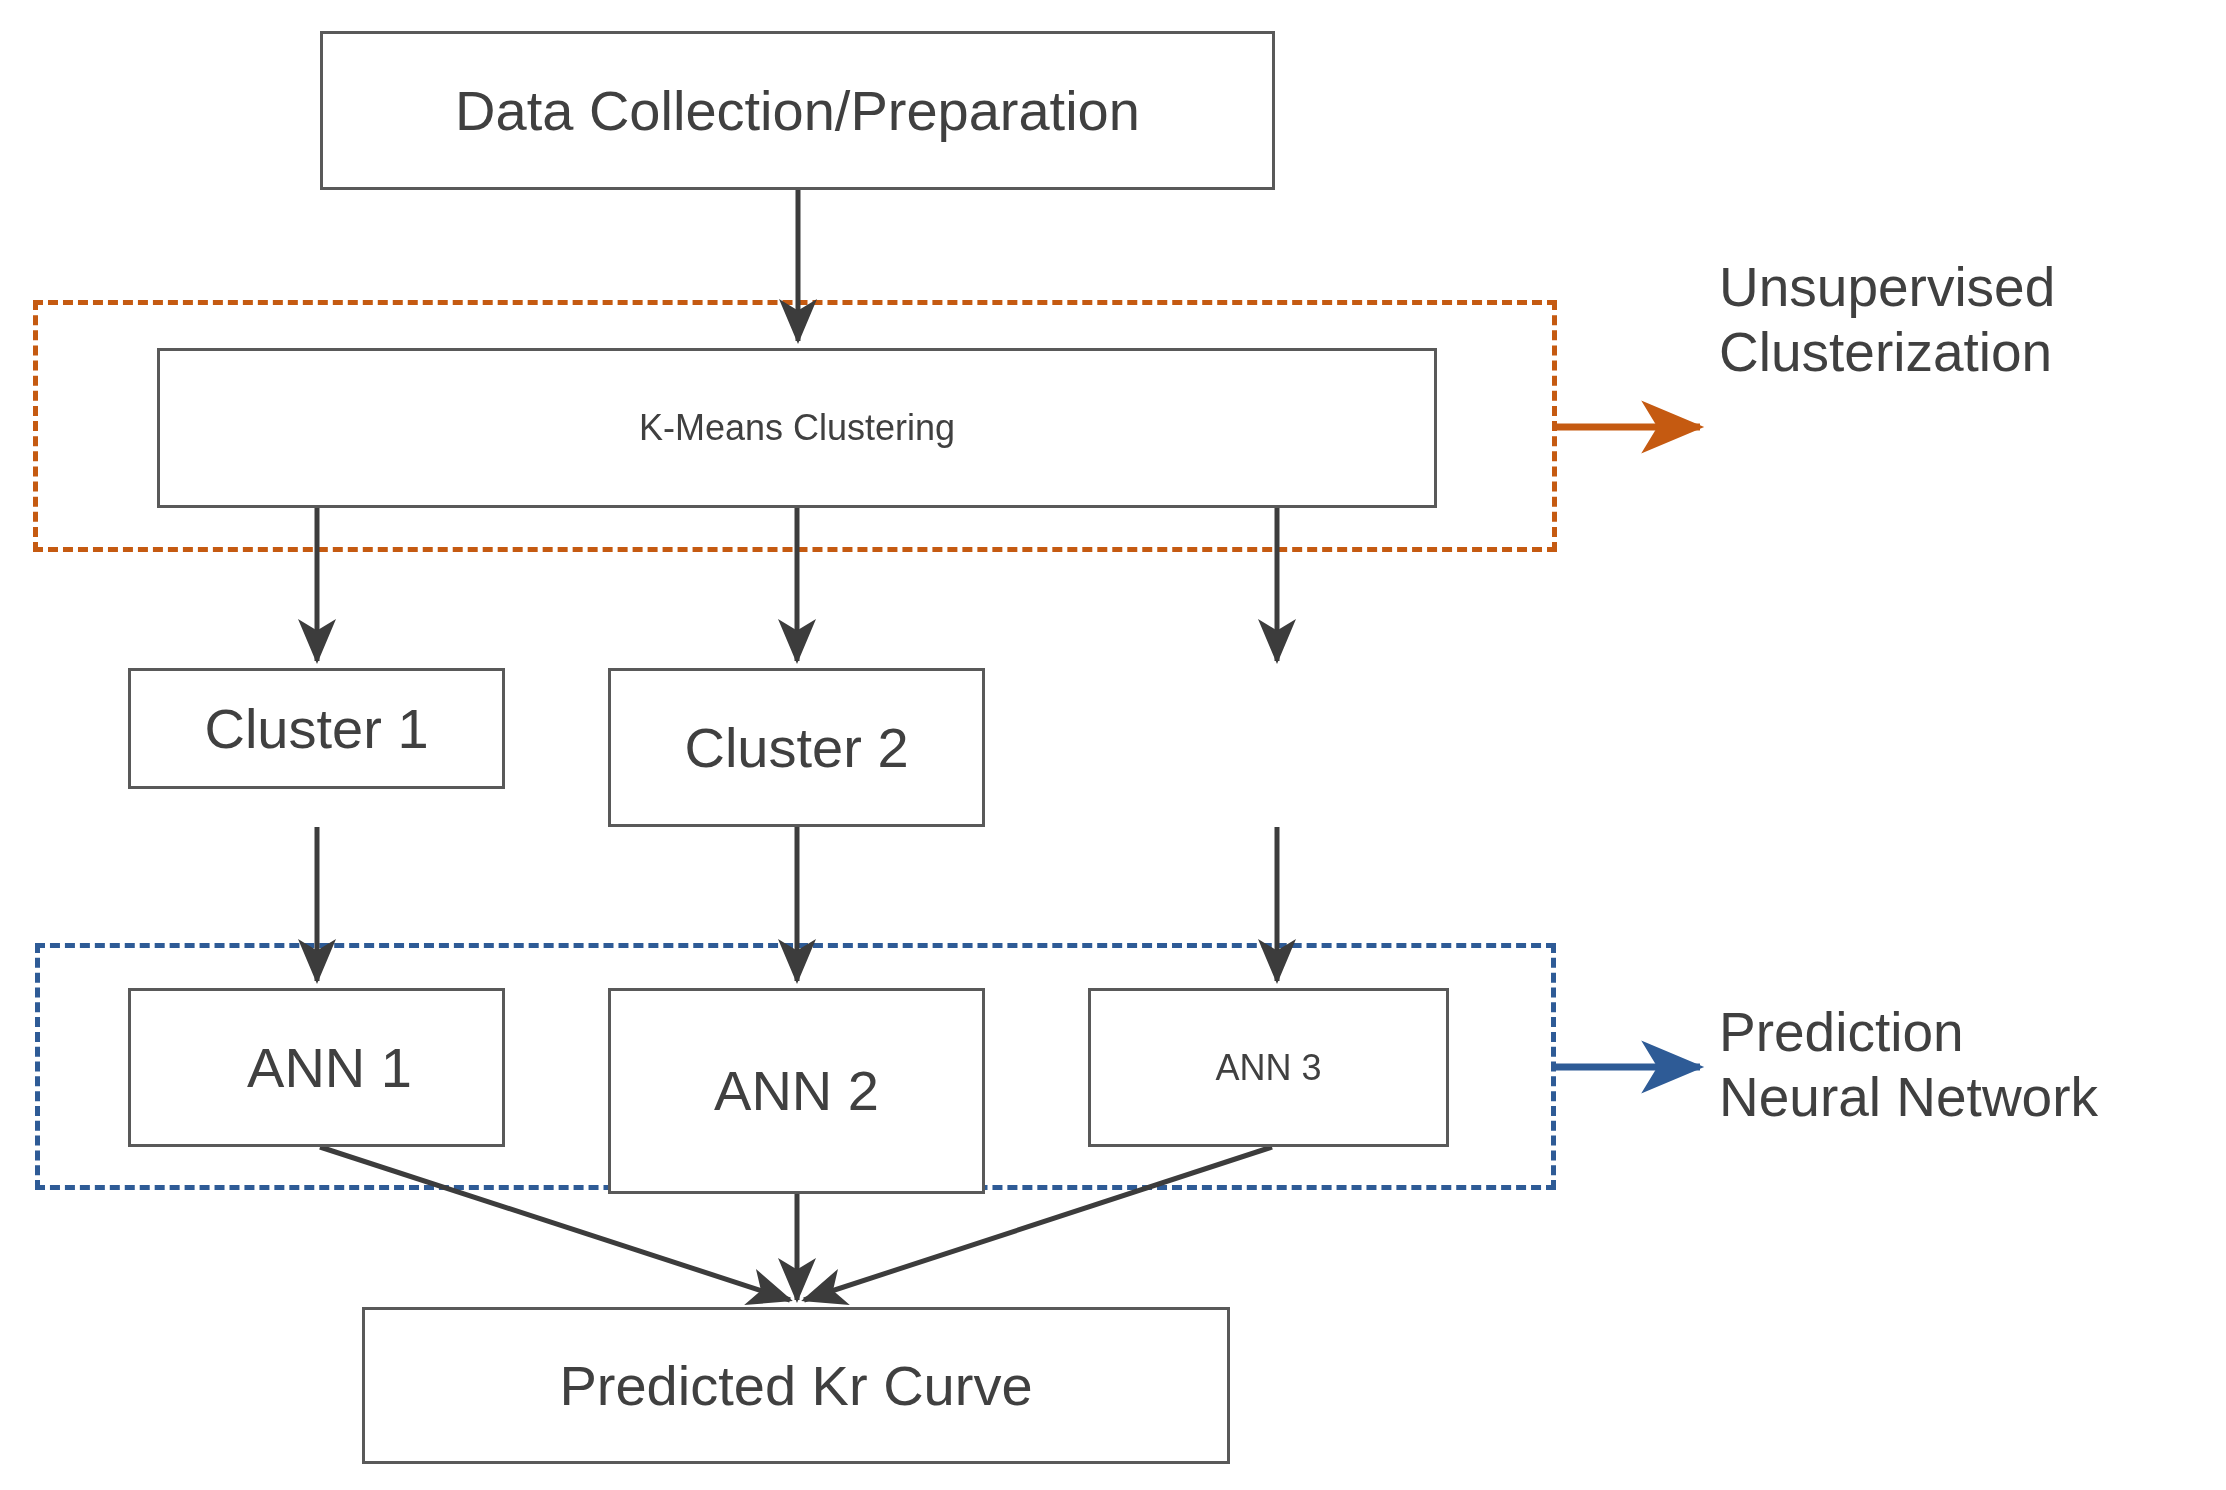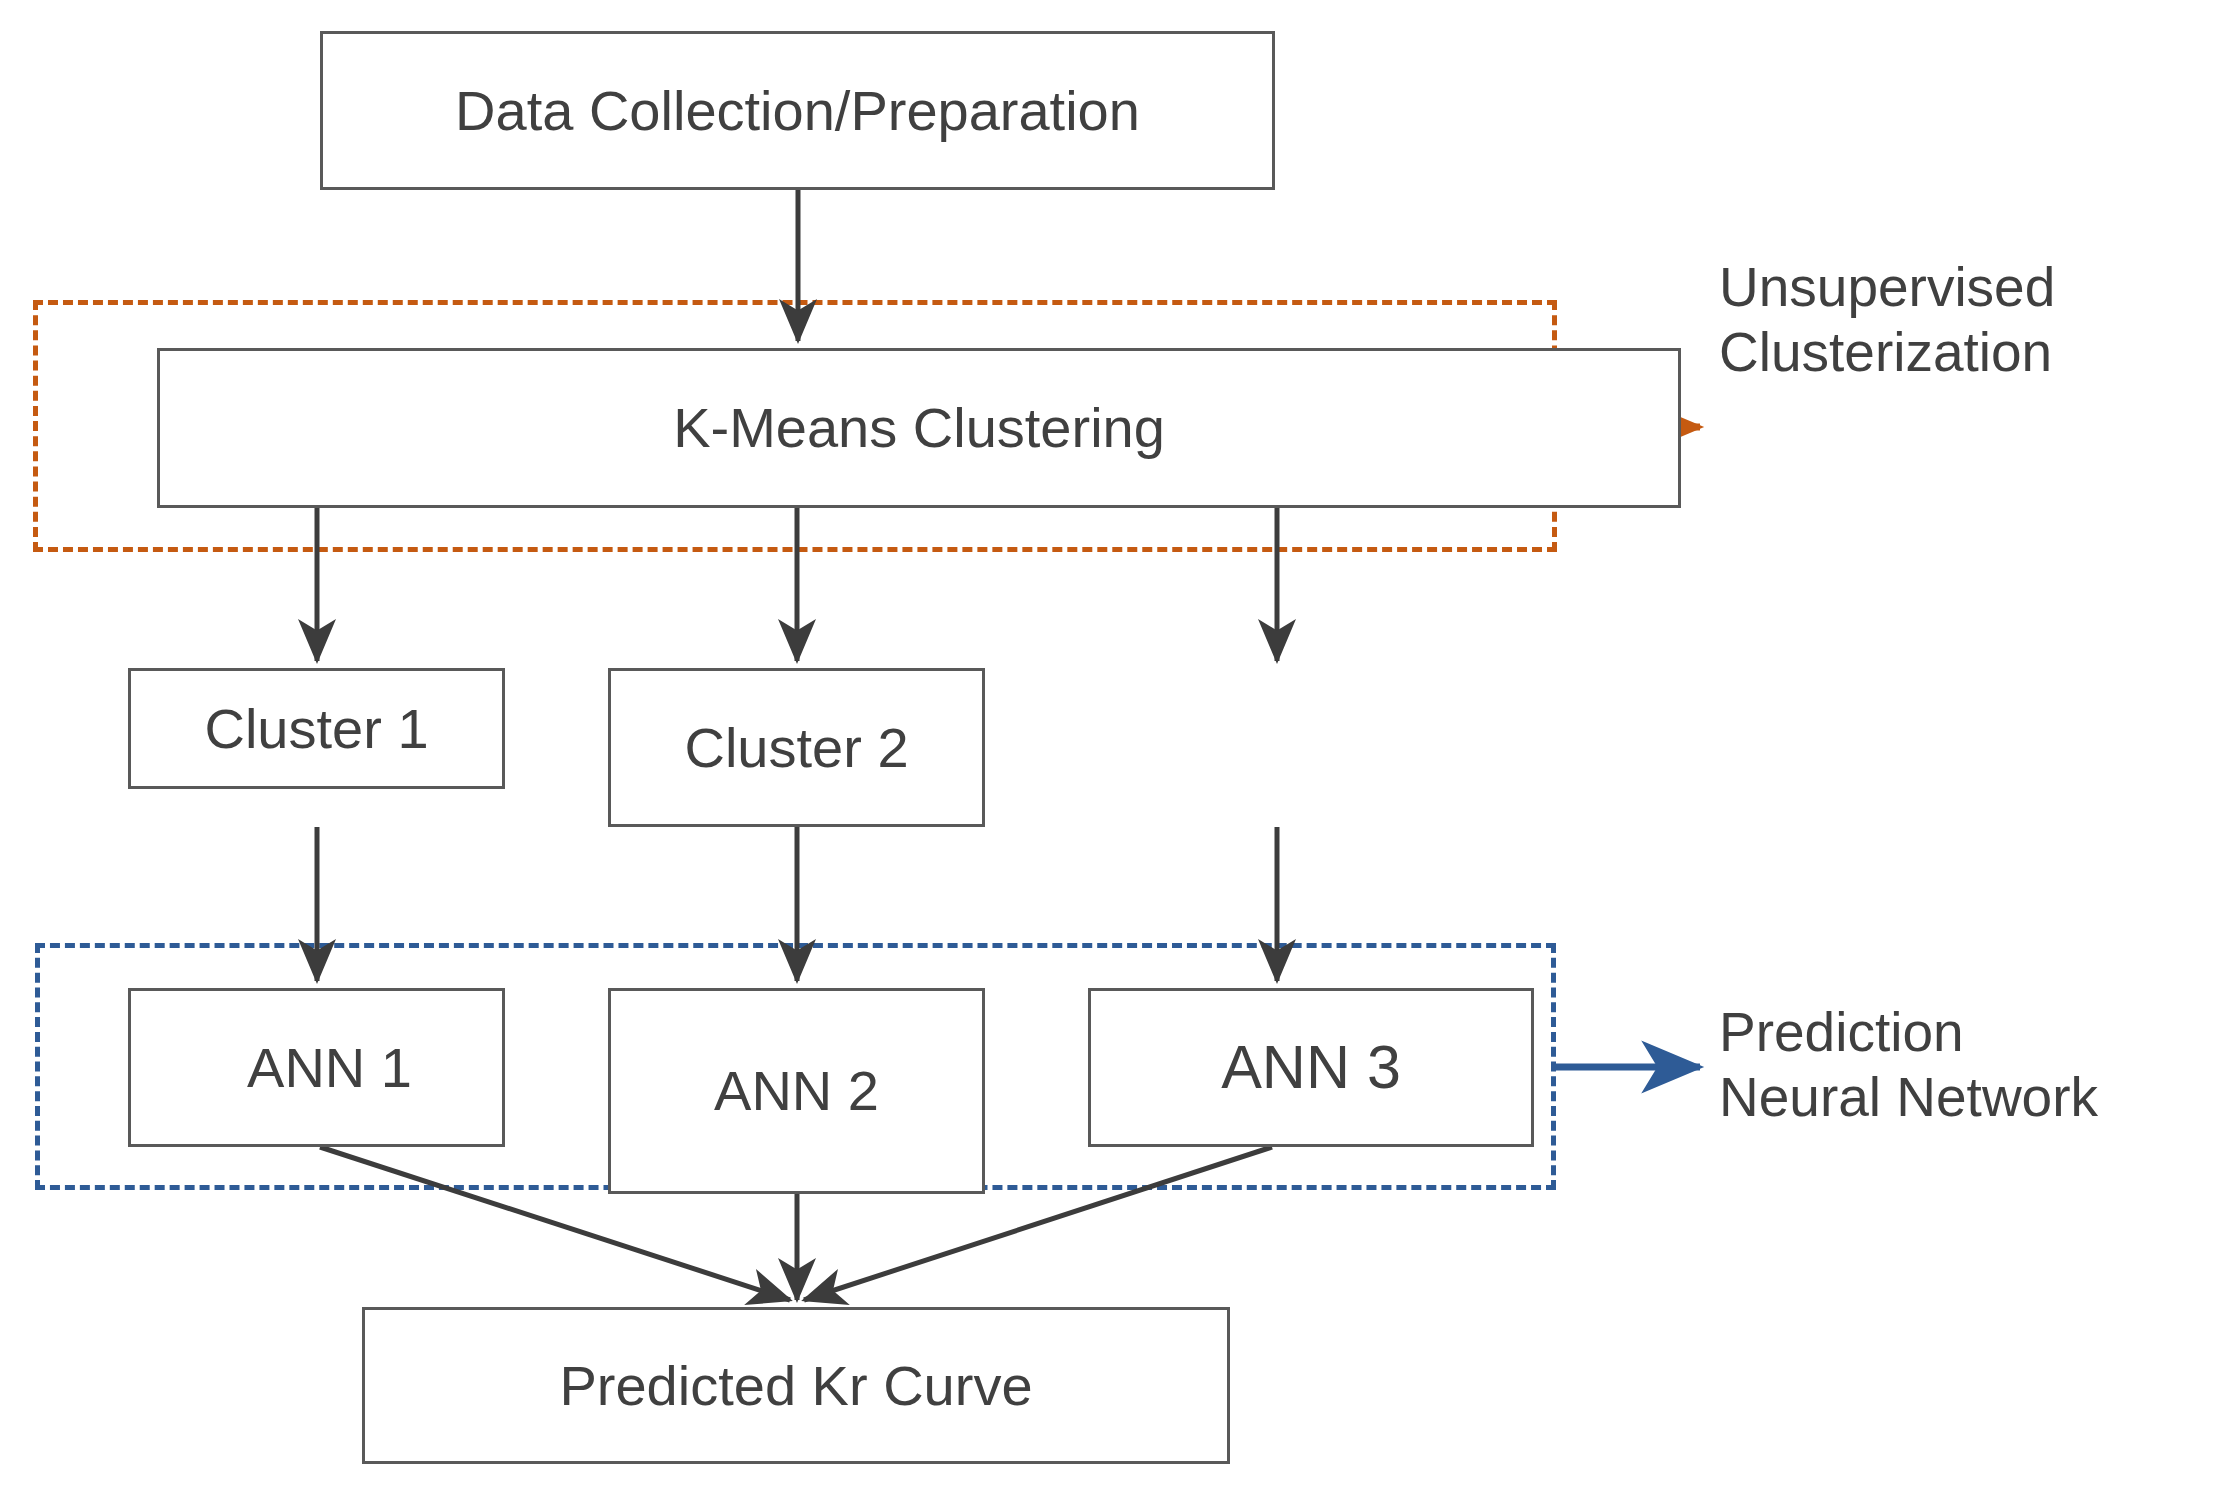--- a/index.html
+++ b/index.html
@@ -54,27 +54,27 @@
   .side-label {
     position: absolute;
     color: #404040;
     line-height: 1.18;
     white-space: pre-line;
     text-align: left;
   }
 
   
   #node-data        { left: 320px;  top: 31px;   width: 955px; height: 159px; font-size: 56px; }
-  #node-kmeans      { left: 157px;  top: 348px;  width: 1524px; height: 160px; font-size: 56px; }
+  #node-kmeans      { left: 157px;  top: 348px;  width: 1280px; height: 160px; font-size: 36px; }
   #node-cluster-1   { left: 128px;  top: 668px;  width: 377px; height: 121px; font-size: 56px; }
   #node-cluster-2   { left: 608px;  top: 668px;  width: 377px; height: 159px; font-size: 56px; }
   #node-cluster-3   { left: 1088px; top: 668px;  width: 378px; height: 159px; font-size: 56px; }
   #node-ann-1       { left: 128px;  top: 988px;  width: 377px; height: 159px; font-size: 56px; padding-left: 26px; }
   #node-ann-2       { left: 608px;  top: 988px;  width: 377px; height: 206px; font-size: 56px; }
-  #node-ann-3       { left: 1088px; top: 988px;  width: 446px; height: 159px; font-size: 61px; }
+  #node-ann-3       { left: 1088px; top: 988px;  width: 361px; height: 159px; font-size: 36px; }
   #node-output      { left: 362px;  top: 1307px; width: 868px; height: 157px; font-size: 56px; justify-content: center; }
 
   #group-unsupervised { left: 33px; top: 300px;  width: 1524px; height: 252px; }
   #group-prediction   { left: 35px; top: 943px;  width: 1521px; height: 247px; }
 
   #label-unsupervised { left: 1719px; top: 255px;  font-size: 55px; }
   #label-prediction   { left: 1719px; top: 1000px; font-size: 55px; }
 </style>
 </head>
 <body>

